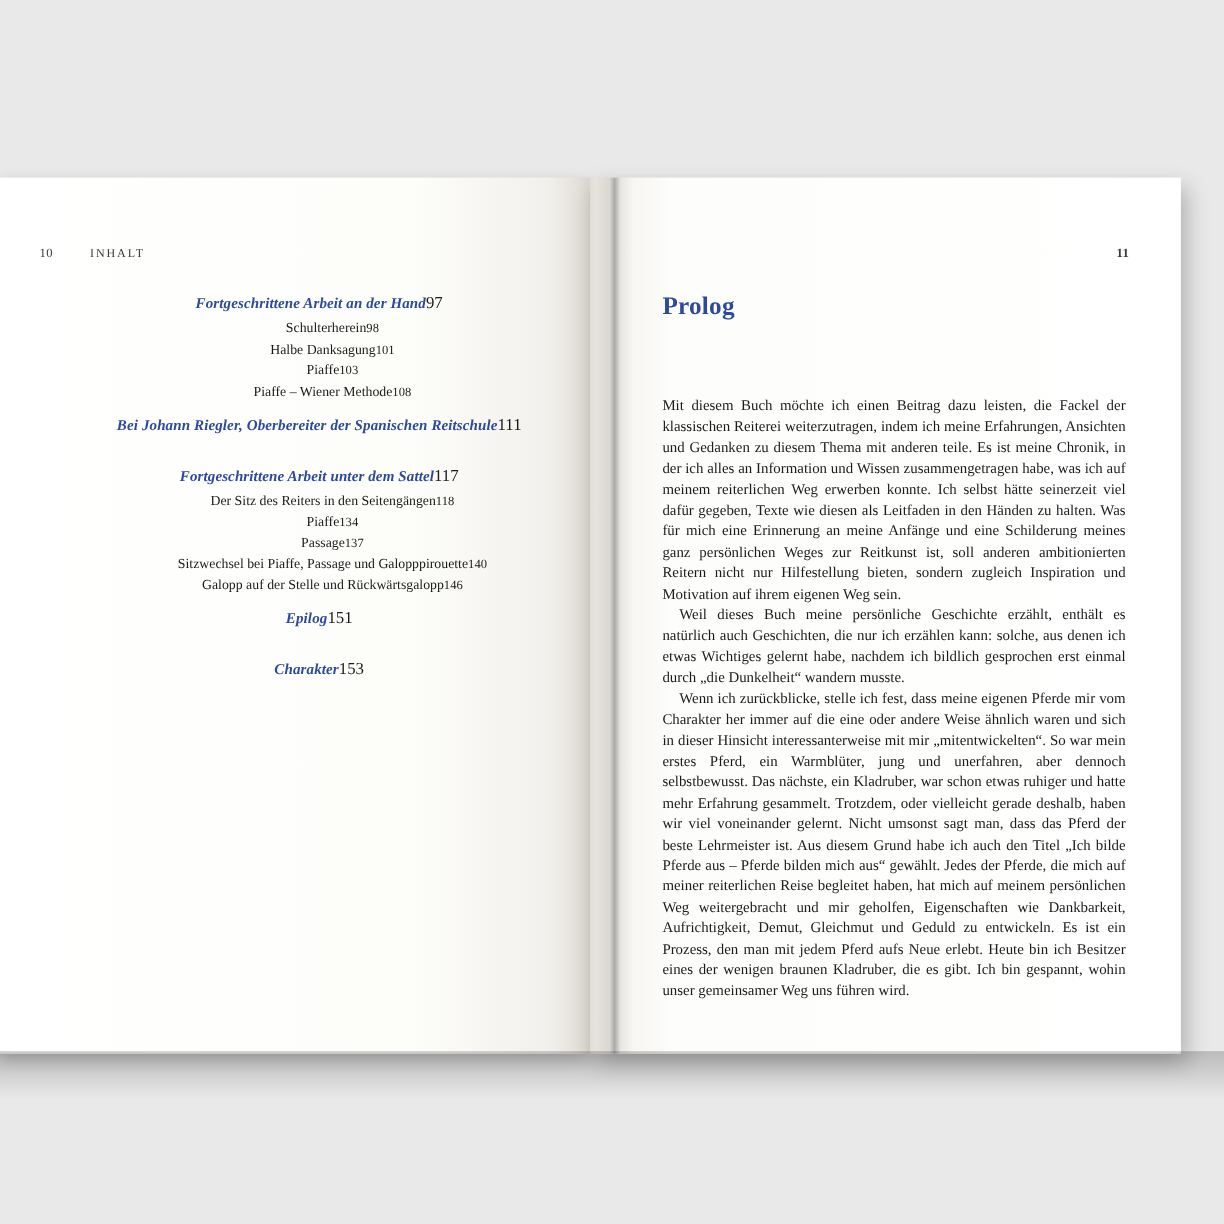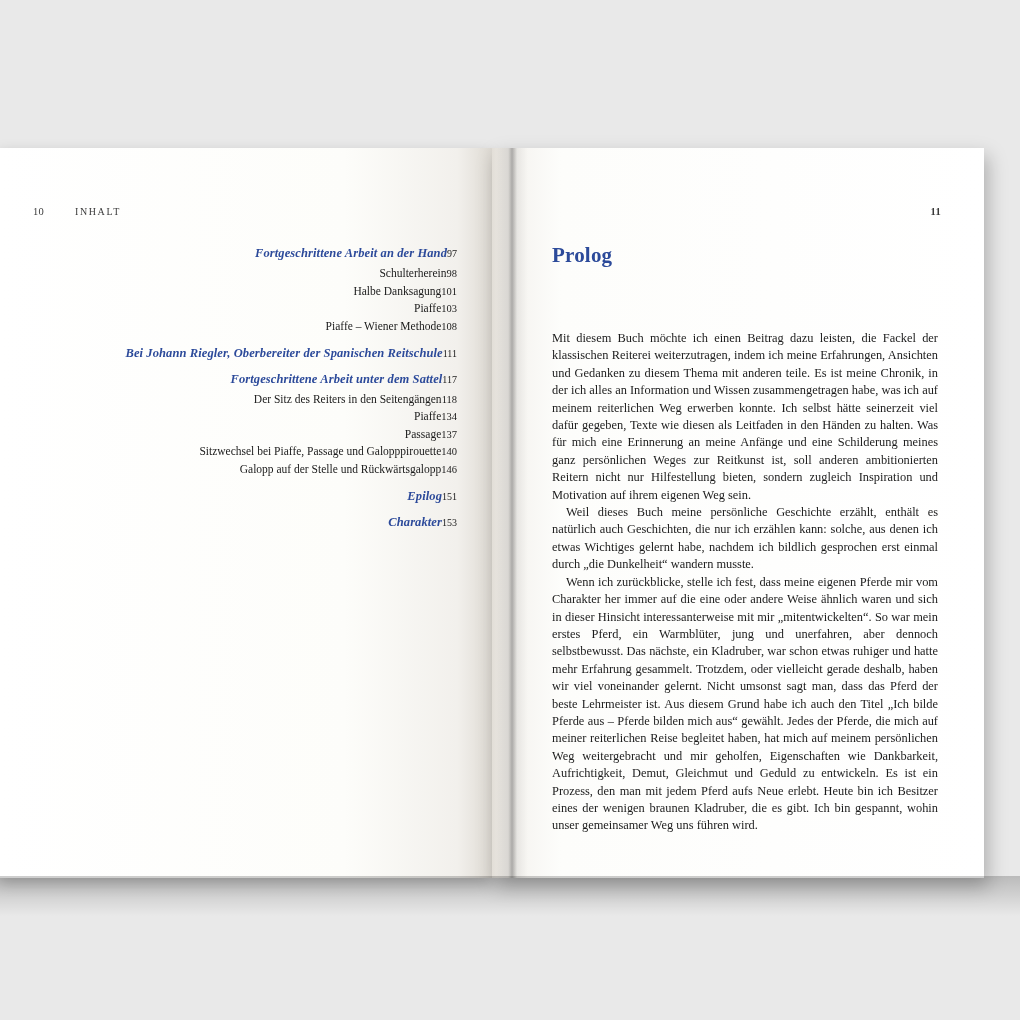--- a/index.html
+++ b/index.html
@@ -93,46 +93,46 @@
   .toc {
     position: absolute;
     left: 75px;
     top: 98px;
     width: 382px;
   }
 
   .toc-row {
     display: flex;
     align-items: baseline;
-    justify-content: flex-end;
+    justify-content: center;
     margin: 0;
   }
 
   .toc-row .label {
     white-space: nowrap;
   }
   .toc-row .page-no {
     white-space: nowrap;
     text-align: right;
   }
 
   .toc-row.level1 {
-    margin-top: 11px;
+    margin-top: 27px;
     margin-bottom: 6px;
   }
   .toc-row.level1 .label {
     color: #2c4a9a;
     font-weight: bold;
     font-style: italic;
     font-size: 12.5px;
     letter-spacing: 0.1px;
   }
   .toc-row.level1 .page-no {
     color: #1a1a1a;
-    font-size: 10px;
+    font-size: 14px;
     font-style: normal;
     font-weight: normal;
   }
 
   .toc-row.level2 {
     margin: 0 0 5.5px 0;
     padding-left: 22px;
   }
   .toc-row.level2 .label {
     color: #1a1a1a;

